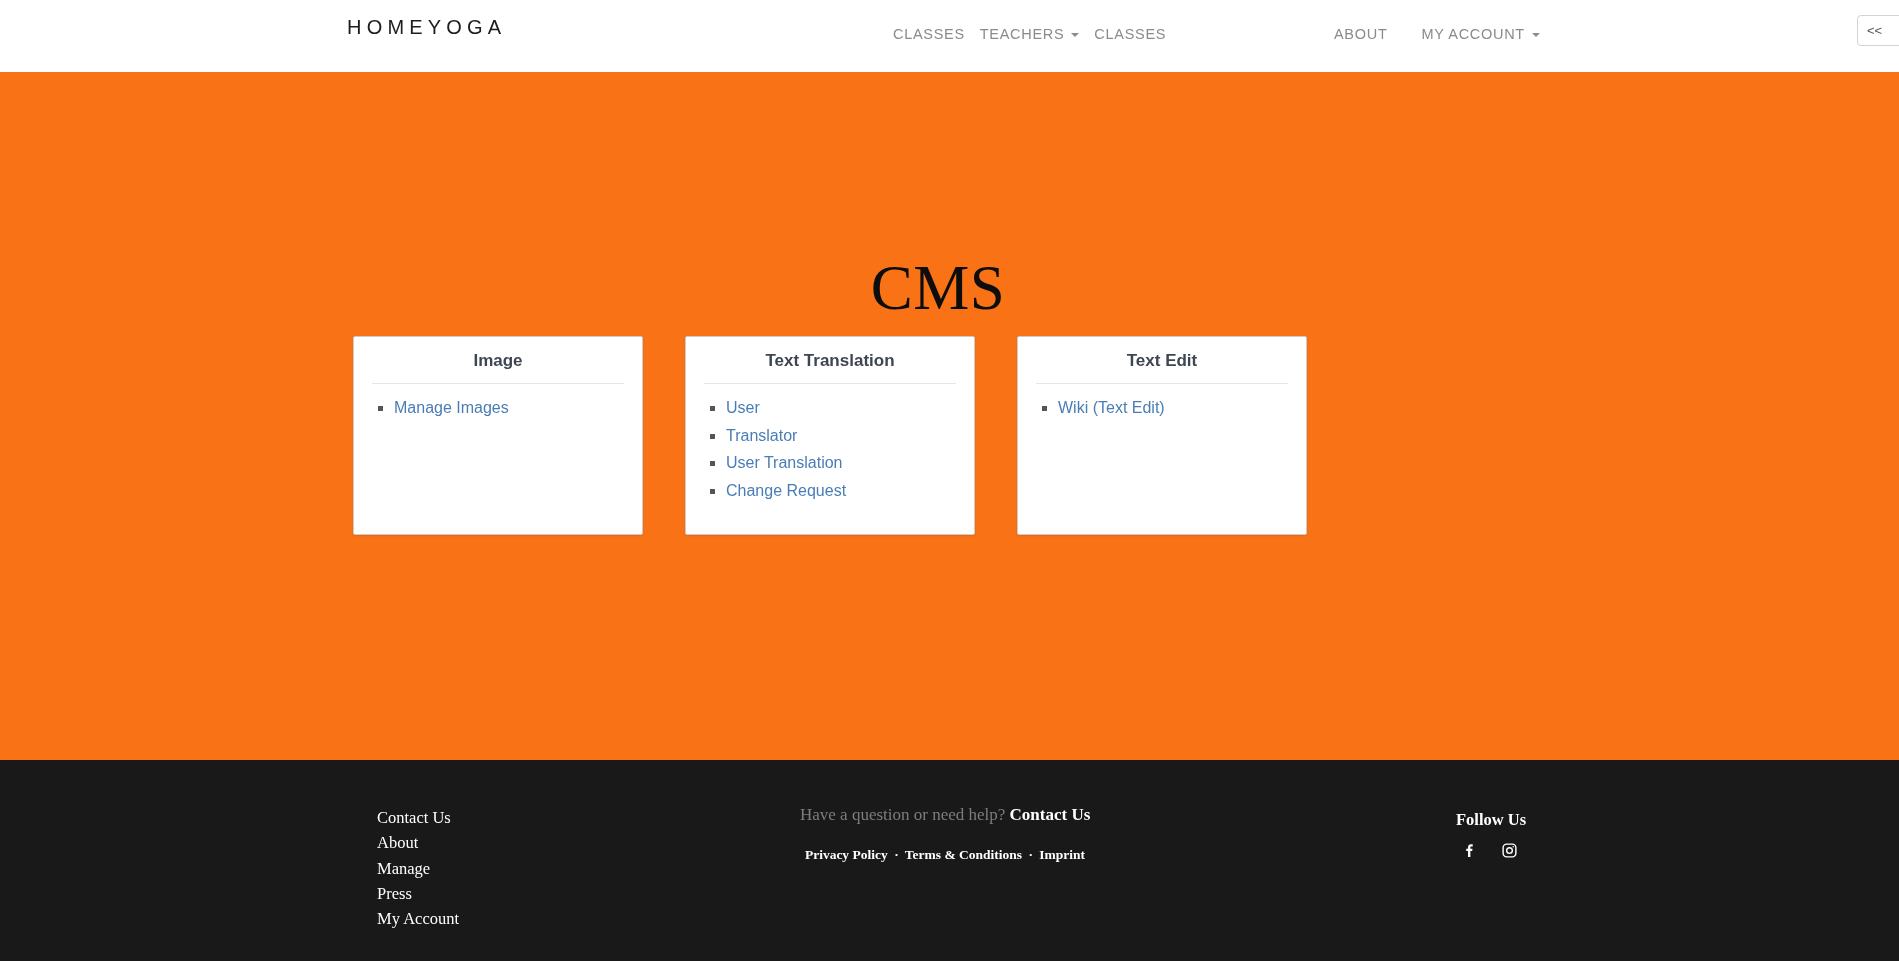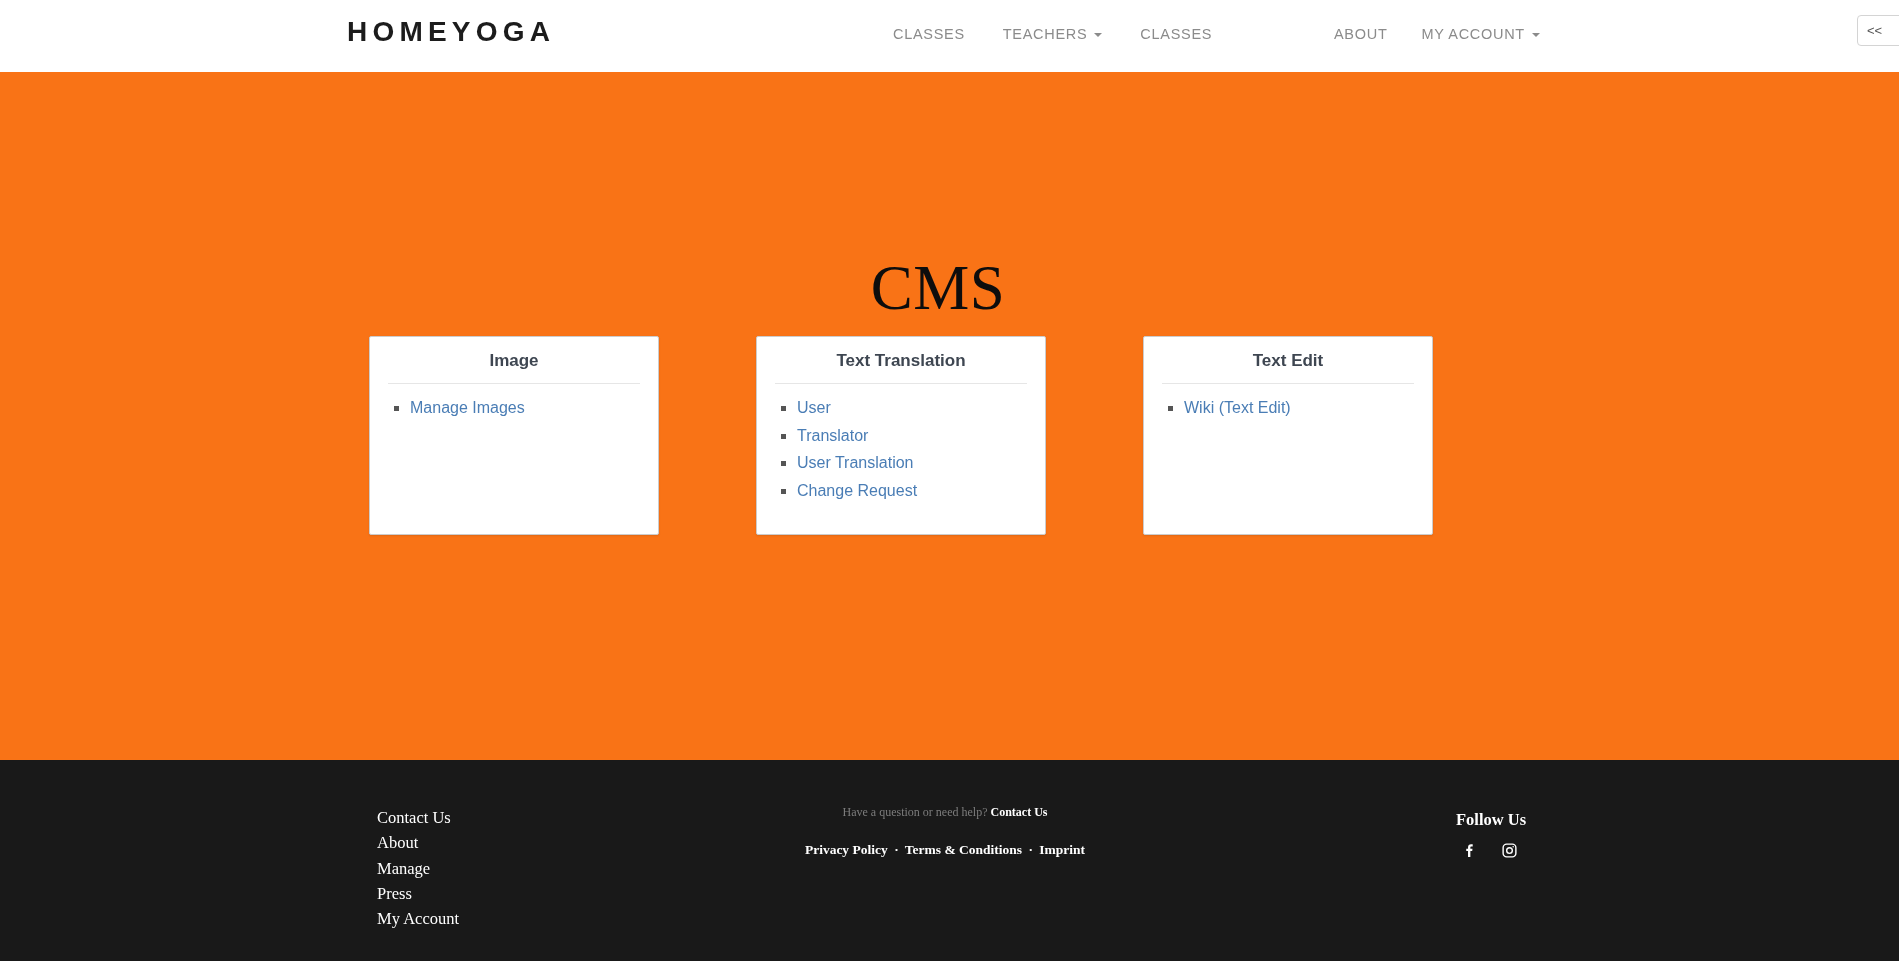--- a/index.html
+++ b/index.html
@@ -20,33 +20,33 @@
     height: 72px;
     background: #ffffff;
     display: flex;
     align-items: center;
   }
   .brand {
     position: absolute;
     left: 347px;
     top: 16px;
     font-family: "Liberation Sans", sans-serif;
-    font-size: 28px;
-    font-weight: 700;
+    font-size: 20px;
+    font-weight: 400;
     letter-spacing: 5.2px;
     color: #1c1c1c;
     white-space: nowrap;
   }
   .nav-center {
     position: absolute;
     left: 893px;
     top: 26px;
     display: flex;
     align-items: flex-end;
-    gap: 38px;
+    gap: 15px;
   }
   .nav-right {
     position: absolute;
     left: 1334px;
     top: 26px;
     display: flex;
     align-items: center;
     gap: 34px;
   }
   .nav-link {
@@ -106,24 +106,24 @@
     font-size: 63px;
     font-weight: 400;
     color: #0d0d0d;
     letter-spacing: 0.5px;
     line-height: 1;
   }
 
   .cards {
     position: absolute;
     top: 264px;
-    left: 369px;
+    left: 353px;
     width: 1104px;
     display: flex;
-    gap: 97px;
+    gap: 42px;
   }
   .card {
     width: 290px;
     height: 199px;
     background: #ffffff;
     border: 1px solid #cccccc;
     border-radius: 2px;
     box-shadow: 0 1px 2px rgba(0,0,0,0.10);
     padding: 14px 18px 12px 18px;
   }
@@ -179,21 +179,21 @@
   }
 
   .footer-center {
     position: absolute;
     left: 800px;
     top: 45px;
     width: 290px;
     text-align: center;
   }
   .footer-help {
-    font-size: 12px;
+    font-size: 17px;
     color: #7d7d7d;
     white-space: nowrap;
   }
   .footer-help a {
     color: #ffffff;
     font-weight: bold;
     text-decoration: none;
     cursor: pointer;
   }
   .footer-legal {

